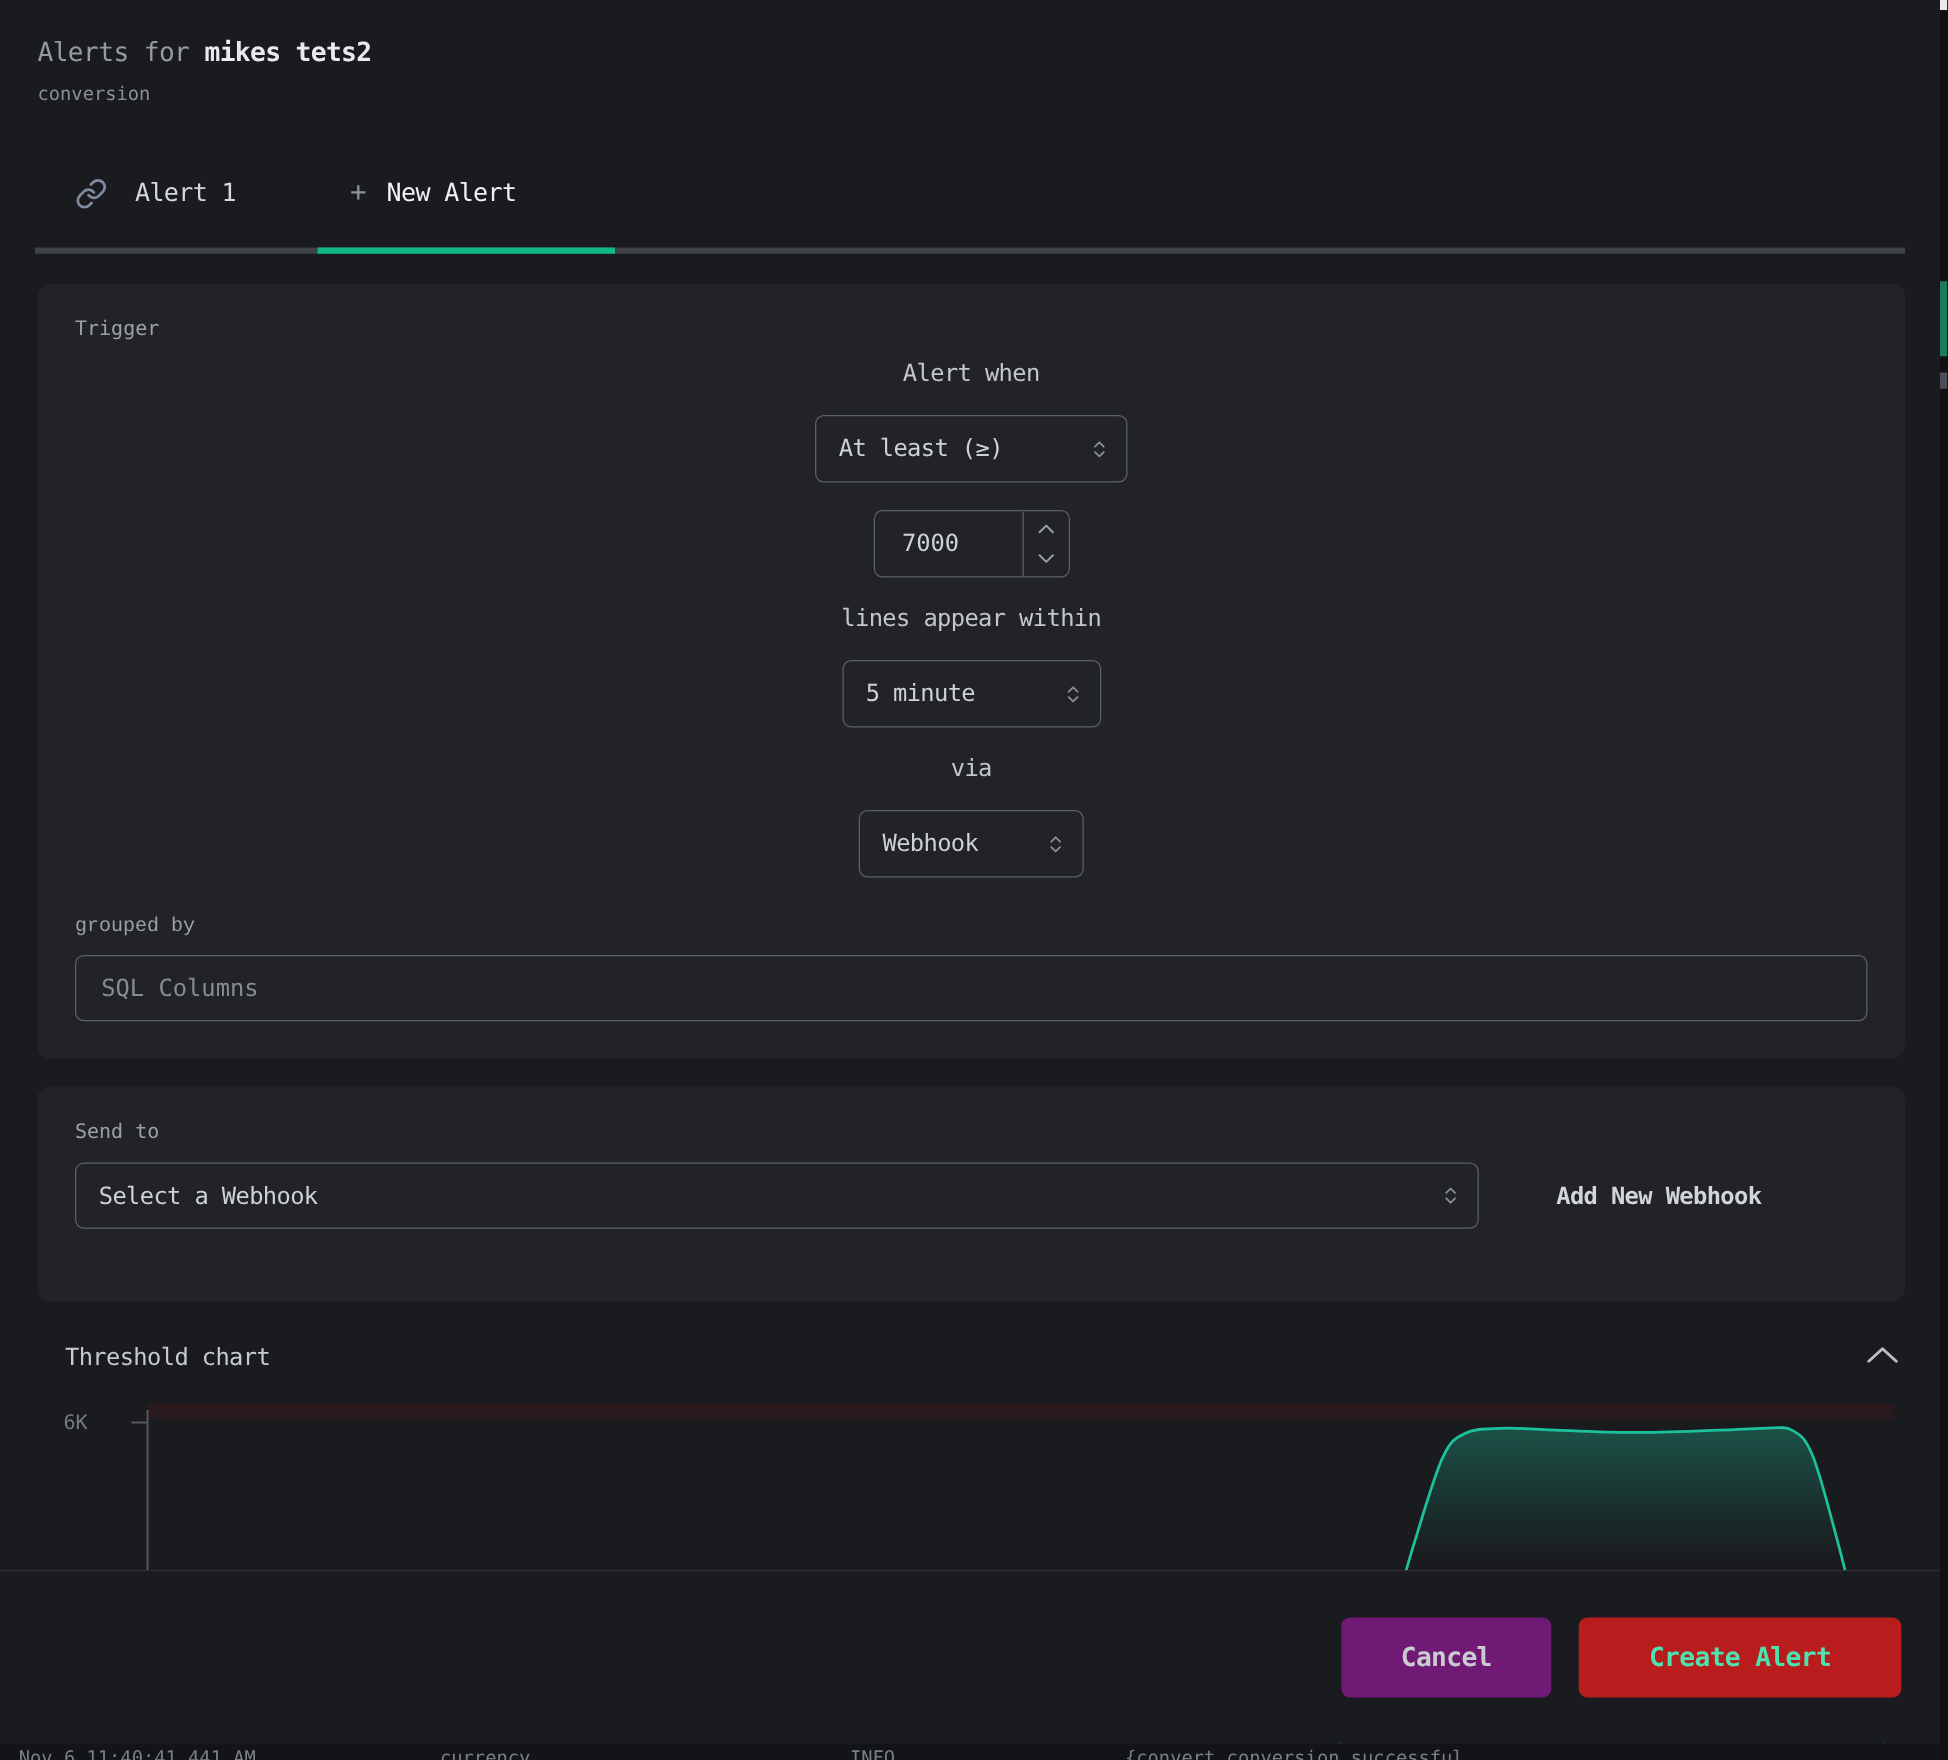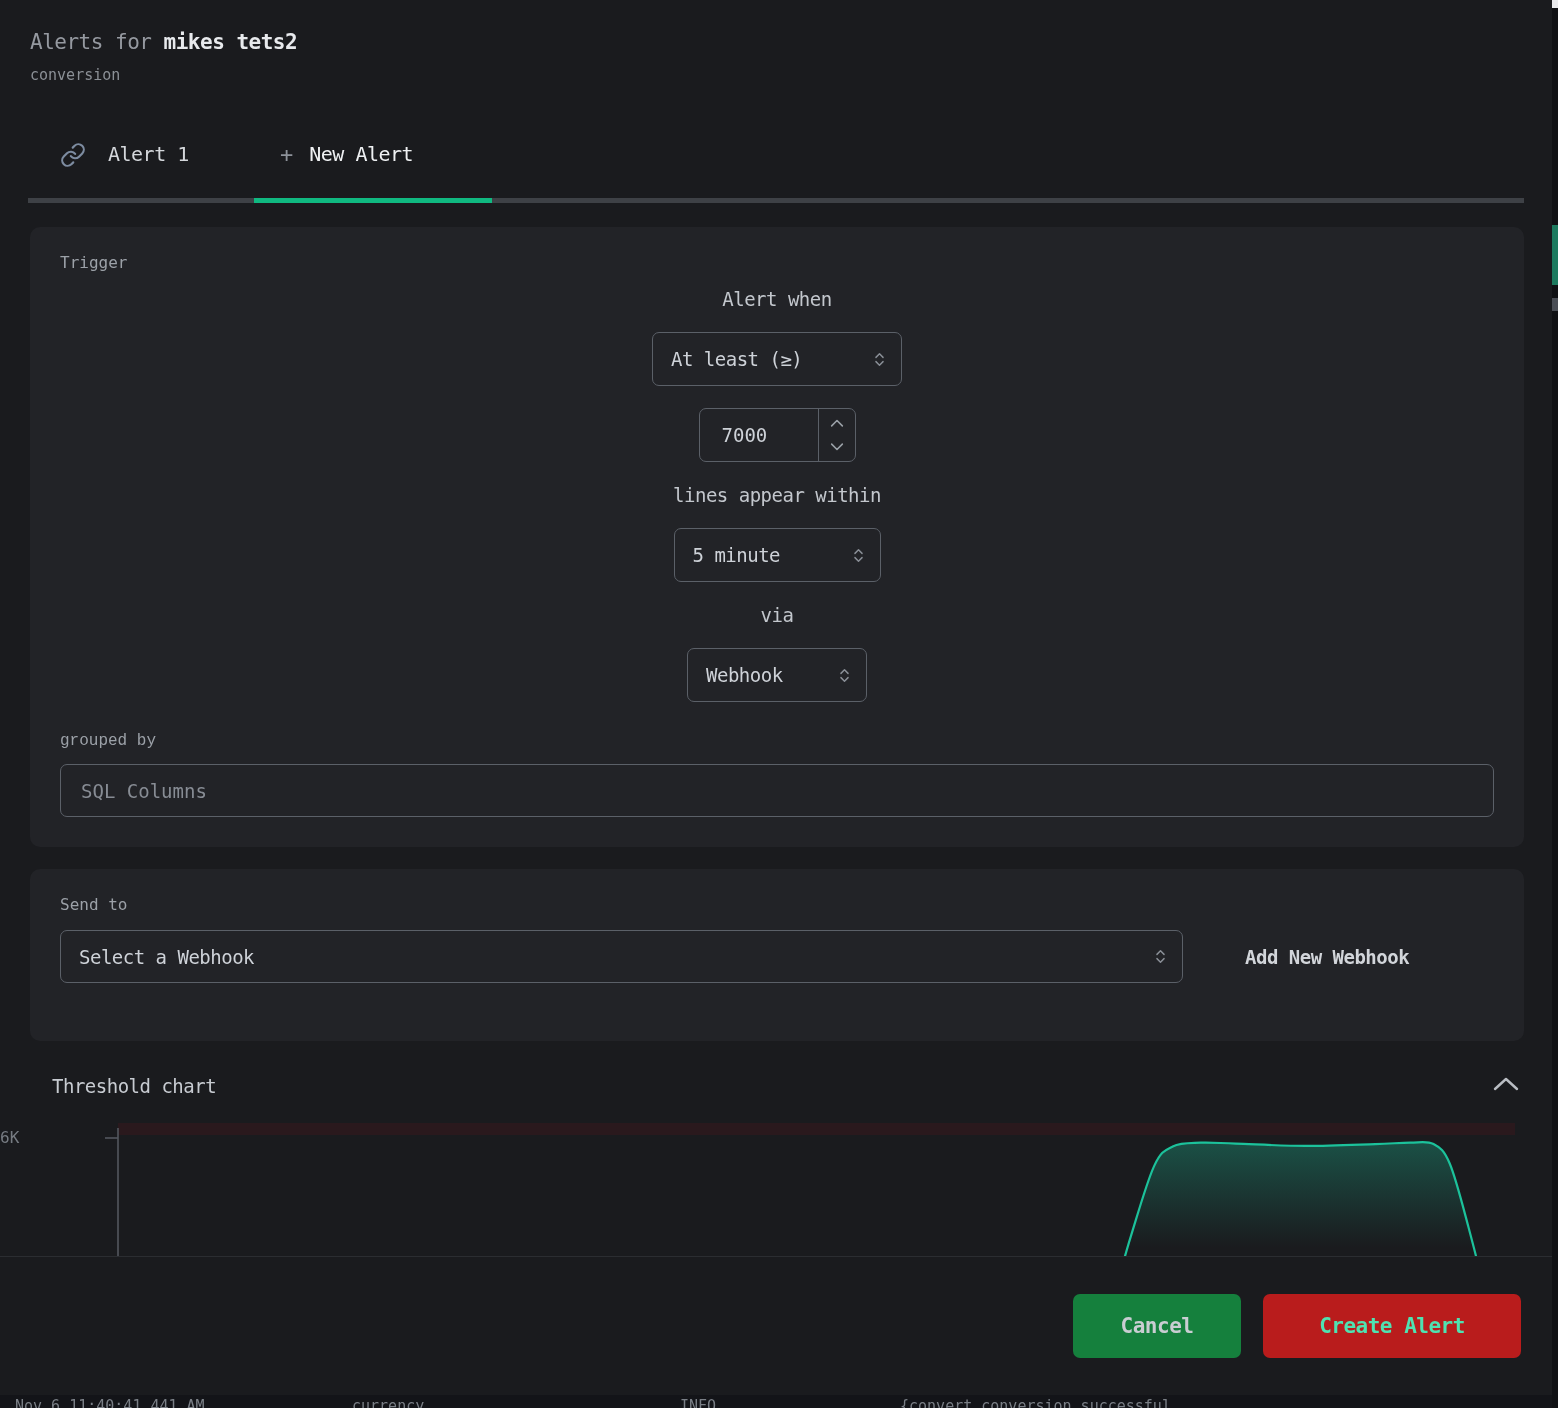--- a/index.html
+++ b/index.html
@@ -59,40 +59,40 @@
     margin-left:62px; background:none; border:none; cursor:pointer;
     font-family:inherit; font-size:19px; font-weight:700; color:#d2d5da; letter-spacing:-0.5px;
   }
   
   .chart-section { margin-top:32px; }
   .chart-header { display:flex; align-items:center; justify-content:space-between; padding:0 36px 0 52px; }
   .chart-title { font-size:19px; color:#c7cbd1; letter-spacing:-0.5px; }
   .collapse-btn { background:none; border:none; cursor:pointer; padding:2px; }
   .chart-wrap { position:relative; margin-top:14px; height:320px; }
   .chart-wrap svg { position:absolute; left:0; top:0; }
-  .ylabel { position:absolute; left:0; width:101px; text-align:left; font-size:16px; color:#767b82; }
+  .ylabel { position:absolute; left:10px; width:101px; text-align:center; font-size:16px; color:#767b82; }
   .yl-6k { top:16px; } .yl-3k { top:154px;font-weight:bold; } .yl-0 { top:296px; }
   .xlabels { position:relative; height:26px; margin-top:4px; font-size:16px; color:#767b82; }
   .xlabels span { position:absolute; top:0; white-space:nowrap; }
   .xl-0 { left:30px; }
   .xl-1 { left:583px; transform:translateX(-50%); }
   .xl-2 { left:930px; transform:translateX(-50%); }
   .xl-3 { right:34px; }
   .legend { display:flex; align-items:center; margin:22px 0 0 38px; cursor:pointer; }
   .legend-dash { display:inline-block; width:21px; height:3px; background:#2eb890; margin-right:11px; }
   .legend-label { font-size:16px; color:#2eb890; }
   
   .footer {
     position:absolute; left:0; right:0; top:1256px; bottom:13px;
     border-top:1px solid #2b2d31; background:#1a1b1e;
     display:flex; align-items:center; justify-content:flex-end; gap:22px; padding-right:37px;
   }
   .btn { height:64px; border:none; border-radius:7px; font-family:inherit;
          font-size:21px; font-weight:700; cursor:pointer; letter-spacing:-0.5px; }
-  .btn-cancel { width:168px; background:#15803d; color:#c9cdd2;margin-left:32px; }
+  .btn-cancel { width:168px; background:#701a75; color:#c9cdd2;margin-left:32px; }
   .btn-create { width:258px; background:#b91c1c; color:#4fe2b1; }
   
   .bottom-strip { position:absolute; left:0; right:0; bottom:0; height:13px; background:#131418; overflow:hidden; }
   .bottom-strip span { position:absolute; top:2px; font-size:15px; color:#7a7f86; white-space:nowrap; }
   .br-ts { left:15px; } .br-field { left:352px; } .br-level { left:680px; } .br-msg { left:900px; }
   .right-strip { position:absolute; right:0; top:0; width:6px; height:100%; background:#101114; }
   .rs-white { position:absolute; top:0; right:0; width:6px; height:8px; background:#e9eaec; }
   .rs-green { position:absolute; top:225px; right:0; width:6px; height:60px; background:#1d7a5f; }
   .rs-gray  { position:absolute; top:298px; right:0; width:6px; height:13px; background:#4a4e55; }
   .icon { display:inline-flex; }

